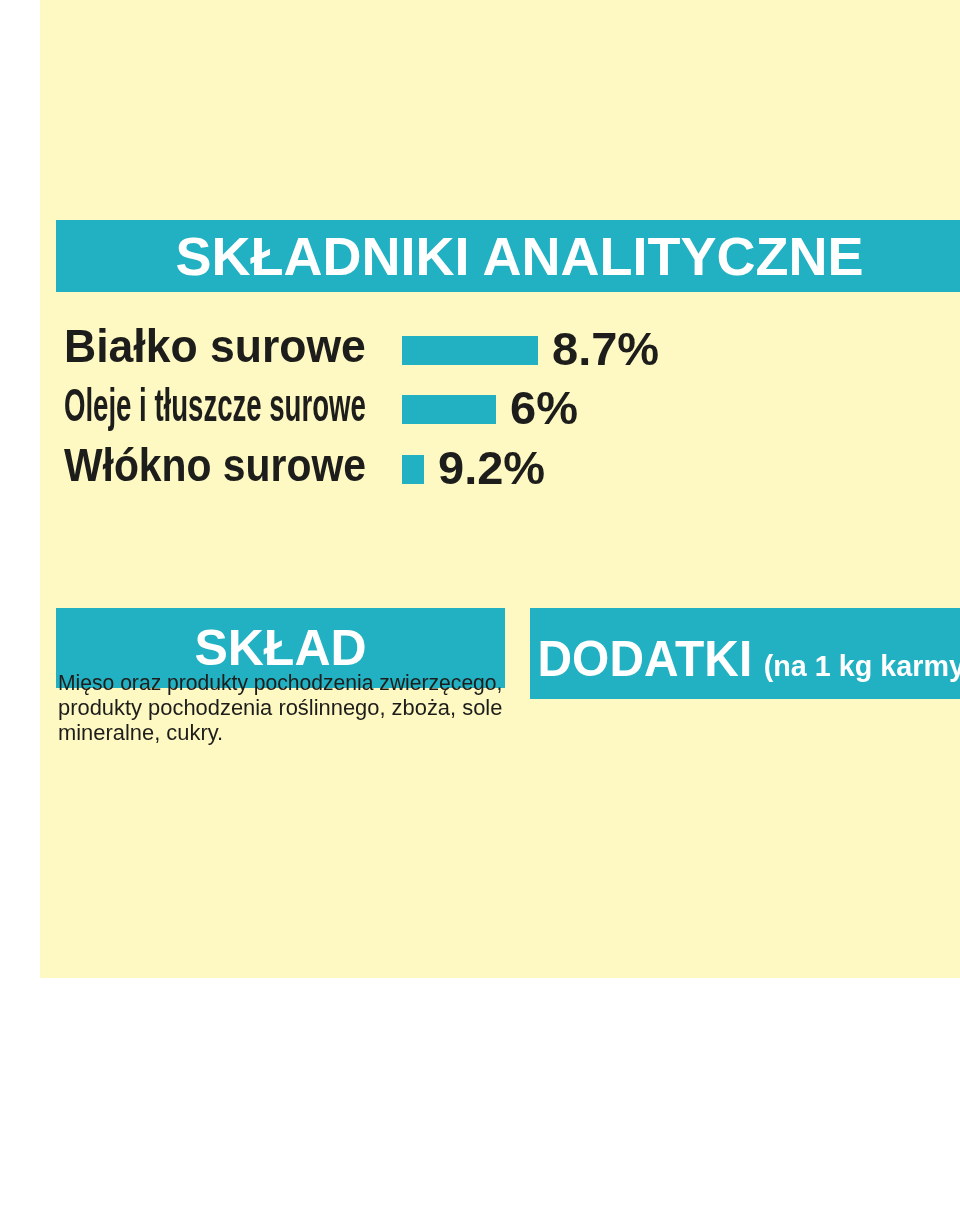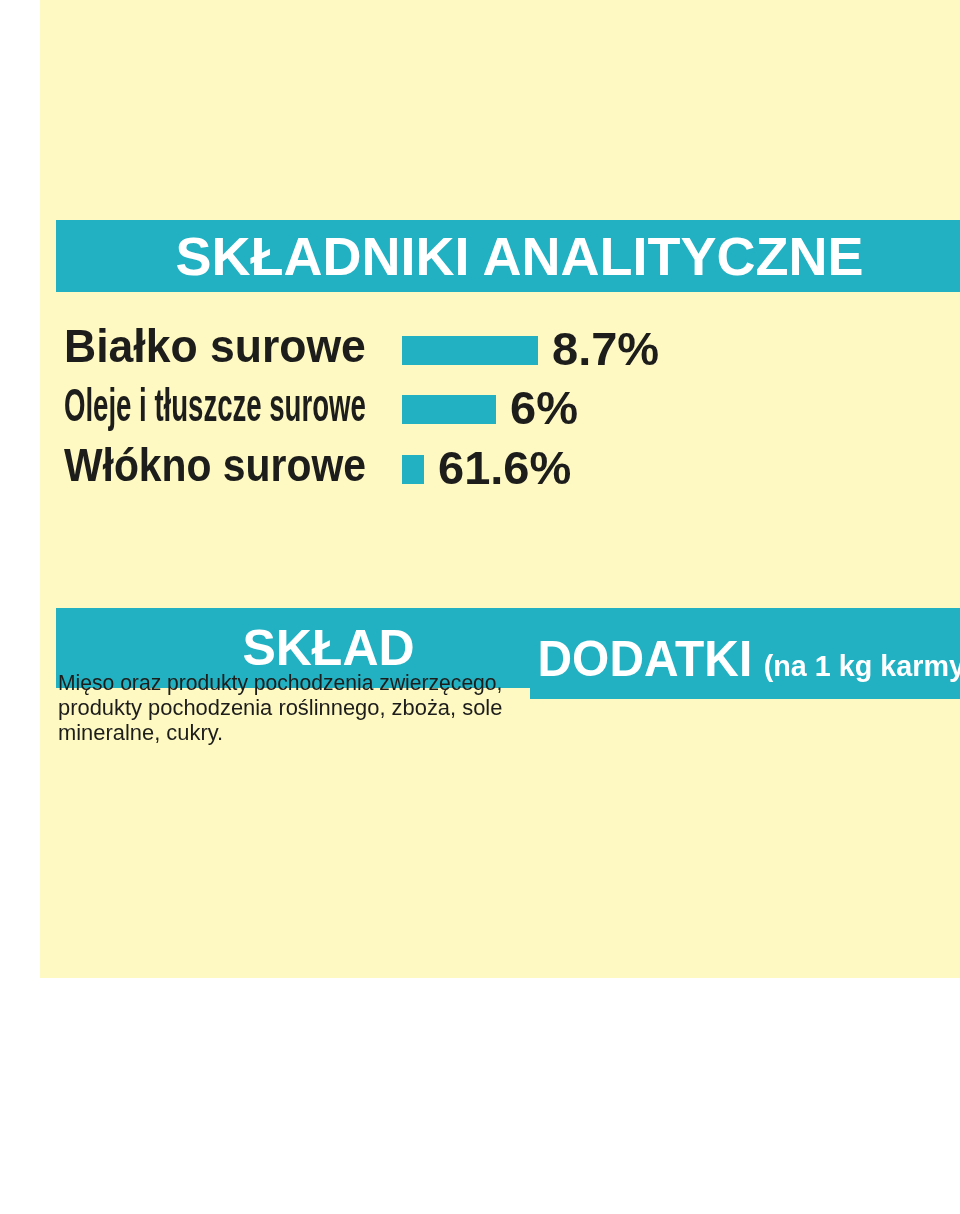--- a/index.html
+++ b/index.html
@@ -37,21 +37,21 @@
   .chart-bar{
     position:absolute;left:362px;height:29px;
     background:var(--teal);
   }
   .chart-value{
     position:absolute;
     font-size:47px;font-weight:bold;line-height:1;
     white-space:nowrap;color:var(--ink);text-align:center;
   }
   
-  .band-sklad{left:16px;top:608px;width:449px;height:80px;padding-left:48px;}
+  .band-sklad{left:16px;top:608px;width:449px;height:80px;}
   .band-dodatki{left:490px;top:608px;width:453px;height:80px;align-items:baseline;padding-top:11px;}
   .band-dodatki .inner{display:flex;align-items:baseline;white-space:nowrap;height:80px;}
   .section-title{
     color:#fff;font-size:50px;font-weight:bold;line-height:80px;white-space:nowrap;
   }
   .section-title-suffix{
     color:#fff;font-size:30px;font-weight:bold;margin-left:12px;white-space:nowrap;
   }
   
   .body-col{position:absolute;top:670px;}
@@ -85,21 +85,21 @@
 
   <div id="chart">
       <div class="chart-label" style="top: 323px; transform-origin: left center; transform: scaleX(0.967949);">Białko surowe</div>
       <div class="chart-bar" style="top: 336px; width: 136px;"></div>
       <div class="chart-value" style="top: 325px; left: 512px;">8.7%</div>
       <div class="chart-label" style="top: 382px; transform-origin: left center; transform: scaleX(0.599206);">Oleje i tłuszcze surowe</div>
       <div class="chart-bar" style="top: 395px; width: 94px;"></div>
       <div class="chart-value" style="top: 384px; left: 470px;">6%</div>
       <div class="chart-label" style="top: 442px; transform-origin: left center; transform: scaleX(0.888235);">Włókno surowe</div>
       <div class="chart-bar" style="top: 455px; width: 22px;"></div>
-      <div class="chart-value" style="top: 444px; left: 398px;">61.6%</div>
+      <div class="chart-value" style="top: 444px; left: 398px;">9.2%</div>
     </div>
 
   <div class="band band-sklad">
     <div class="section-title" id="sklad-title">SKŁAD</div>
   </div>
   <div class="body-col" id="sklad-body">
       <div class="line" style="transform-origin: left center; transform: scaleX(0.958963);">Mięso oraz produkty pochodzenia zwierzęcego,</div>
       <div class="line" style="transform-origin: left center; transform: scaleX(0.995516);">produkty pochodzenia roślinnego, zboża, sole</div>
       <div class="line" style="transform-origin: left center; transform: scaleX(0.995516);">mineralne, cukry.</div>
     </div>

